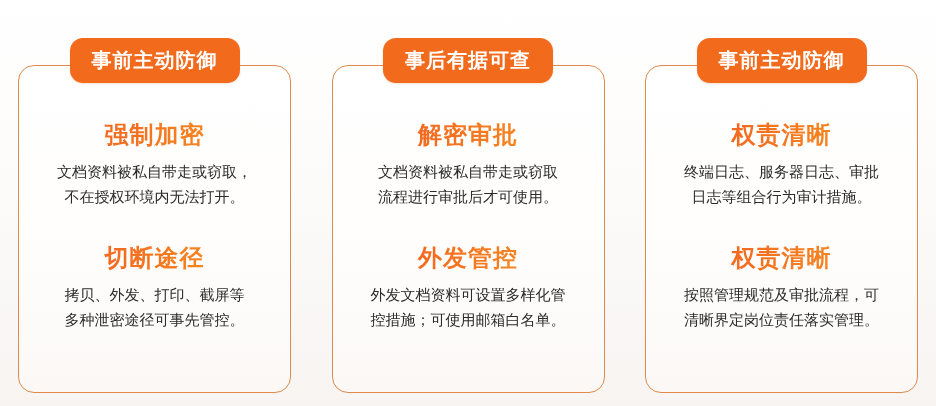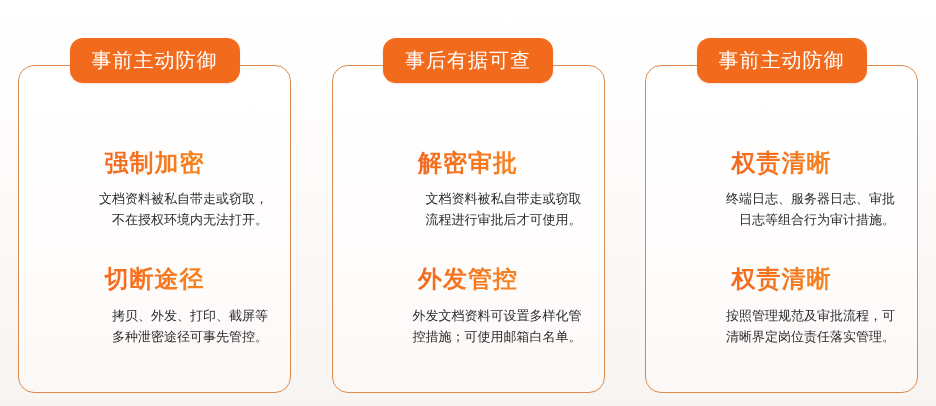--- a/index.html
+++ b/index.html
@@ -45,62 +45,62 @@
   }
 
   .badge {
     position: absolute;
     top: -28px;
     left: 50%;
     transform: translateX(-50%);
     background: #f26a1b;
     color: #ffffff;
     font-size: 20px;
-    font-weight: normal;
+    font-weight: bold;
     letter-spacing: 1px;
     padding: 12px 22px 13px 22px;
     border-radius: 13px;
     white-space: nowrap;
     line-height: 1;
     box-shadow: 0 1px 2px rgba(210,90,20,0.18);
   }
 
   .block {
     width: 100%;
     box-sizing: border-box;
     padding: 0 16px;
     text-align: center;
   }
 
   .block.first {
-    margin-top: 84px;
+    margin-top: 56px;
   }
 
   .block.second {
     margin-top: 36px;
   }
 
   .block-title {
     font-size: 24px;
     font-weight: bold;
     letter-spacing: 1px;
     line-height: 1.1;
     background: linear-gradient(95deg, #ef5a24 0%, #f4731f 45%, #f79824 100%);
     -webkit-background-clip: text;
     background-clip: text;
     color: transparent;
     -webkit-text-fill-color: transparent;
     margin-bottom: 12px;
   }
 
   .block-desc {
-    font-size: 13px;
+    font-size: 15px;
     line-height: 1.62;
     color: #2b2b2b;
-    text-align: right;
+    text-align: center;
     padding: 0 6px;
   }
 
   .block-desc .line {
     display: block;
     white-space: nowrap;
   }
 </style>
 </head>
 <body>

